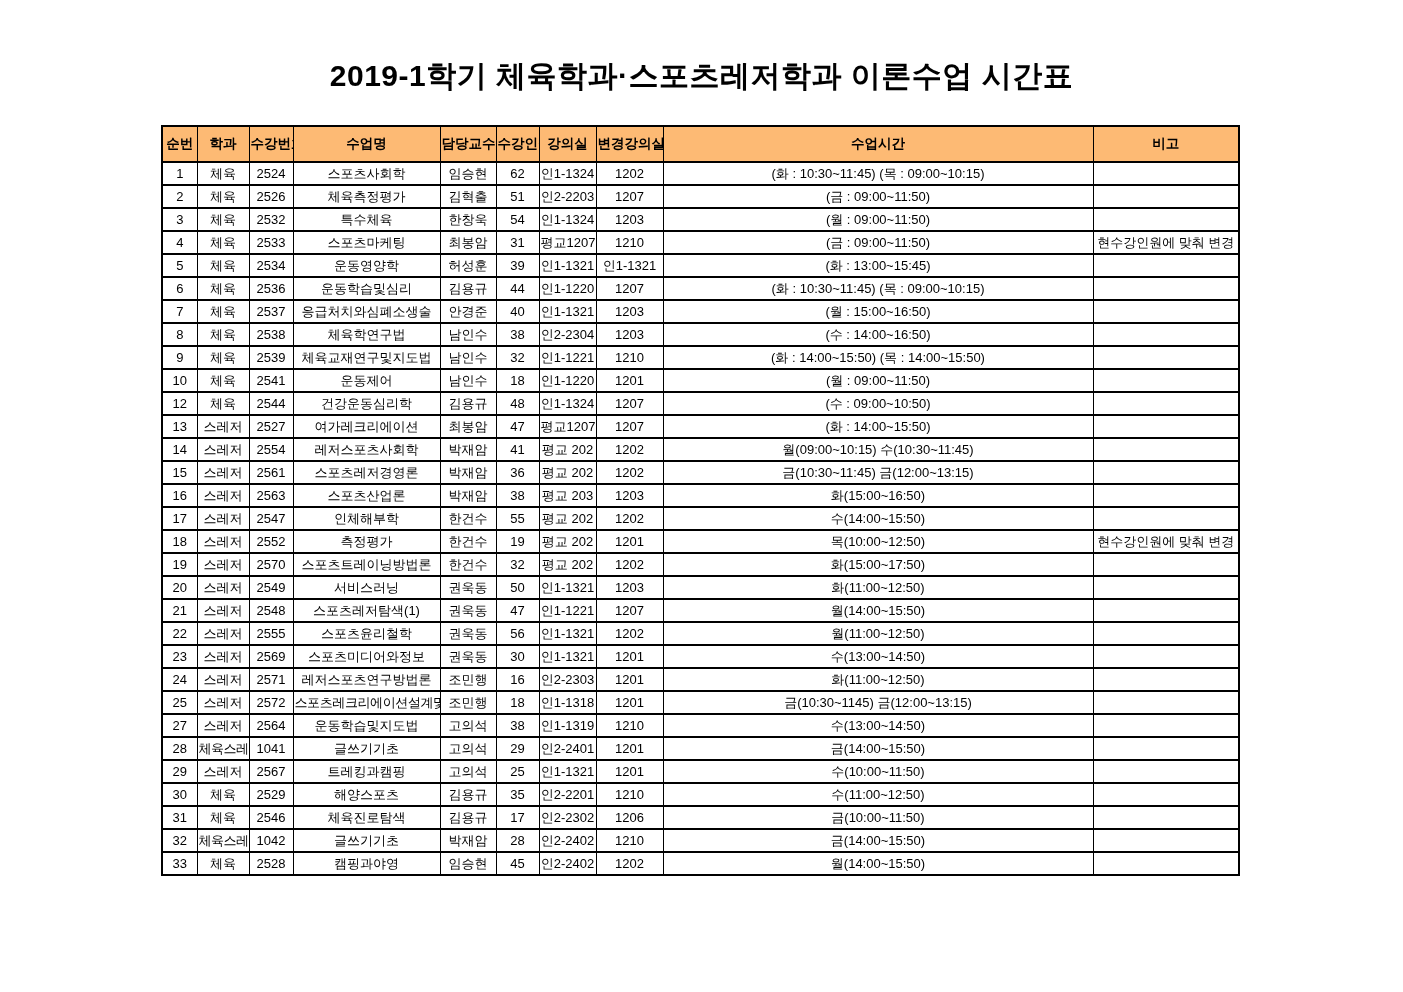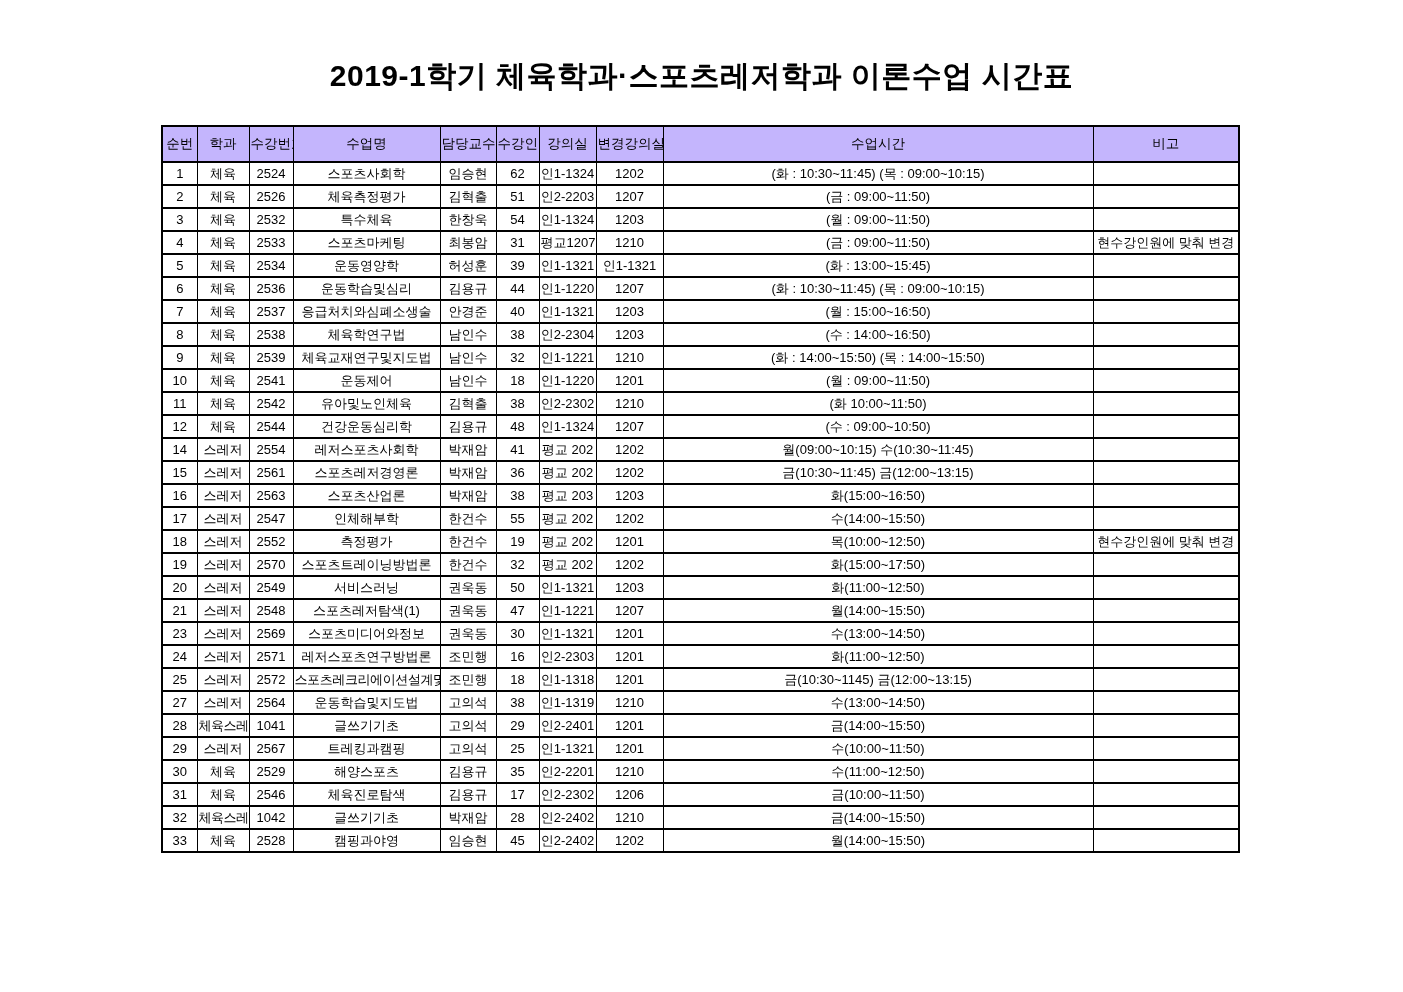--- a/index.html
+++ b/index.html
@@ -22,27 +22,27 @@
   }
   table.timetable{
     position:absolute;
     left:161px;top:125px;
     width:1077px;
     border-collapse:collapse;
     table-layout:fixed;
     border:2px solid #000;
   }
   table.timetable th{
-    background:#c4b5fd;
+    background:#fdba74;
     border:1px solid #000;
     border-top:2px solid #000;
     border-bottom:2px solid #000;
     height:34px;
     font-size:13.5px;
-    font-weight:normal;
+    font-weight:bold;
     text-align:center;
     padding:0 1px;
     overflow:hidden;
     white-space:nowrap;
     margin-top:36px;
   }
   table.timetable td{
     border:1px solid #000;
     border-top:2px solid #000;
     border-bottom:2px solid #000;
@@ -215,44 +215,44 @@
           <td>2541</td>
           <td>운동제어</td>
           <td>남인수</td>
           <td>18</td>
           <td>인1-1220</td>
           <td>1201</td>
           <td>(월 : 09:00~11:50)</td>
           <td></td>
         </tr>
         <tr>
-          <td>11</td>
-          <td>체육</td>
-          <td>2542</td>
-          <td>유아및노인체육</td>
-          <td>김혁출</td>
-          <td>38</td>
-          <td>인2-2302</td>
-          <td>1210</td>
-          <td>(화 10:00~11:50)</td>
-          <td></td>
-        </tr>
-        <tr>
           <td>12</td>
           <td>체육</td>
           <td>2544</td>
           <td>건강운동심리학</td>
           <td>김용규</td>
           <td>48</td>
           <td>인1-1324</td>
           <td>1207</td>
           <td>(수 : 09:00~10:50)</td>
           <td></td>
         </tr>
         <tr>
+          <td>13</td>
+          <td>스레저</td>
+          <td>2527</td>
+          <td>여가레크리에이션</td>
+          <td>최봉암</td>
+          <td>47</td>
+          <td>평교1207</td>
+          <td>1207</td>
+          <td>(화 : 14:00~15:50)</td>
+          <td></td>
+        </tr>
+        <tr>
           <td>14</td>
           <td>스레저</td>
           <td>2554</td>
           <td>레저스포츠사회학</td>
           <td>박재암</td>
           <td>41</td>
           <td>평교 202</td>
           <td>1202</td>
           <td>월(09:00~10:15) 수(10:30~11:45)</td>
           <td></td>
@@ -332,20 +332,32 @@
         <tr>
           <td>21</td>
           <td>스레저</td>
           <td>2548</td>
           <td>스포츠레저탐색(1)</td>
           <td>권욱동</td>
           <td>47</td>
           <td>인1-1221</td>
           <td>1207</td>
           <td>월(14:00~15:50)</td>
+          <td></td>
+        </tr>
+        <tr>
+          <td>22</td>
+          <td>스레저</td>
+          <td>2555</td>
+          <td>스포츠윤리철학</td>
+          <td>권욱동</td>
+          <td>56</td>
+          <td>인1-1321</td>
+          <td>1202</td>
+          <td>월(11:00~12:50)</td>
           <td></td>
         </tr>
         <tr>
           <td>23</td>
           <td>스레저</td>
           <td>2569</td>
           <td>스포츠미디어와정보</td>
           <td>권욱동</td>
           <td>30</td>
           <td>인1-1321</td>

